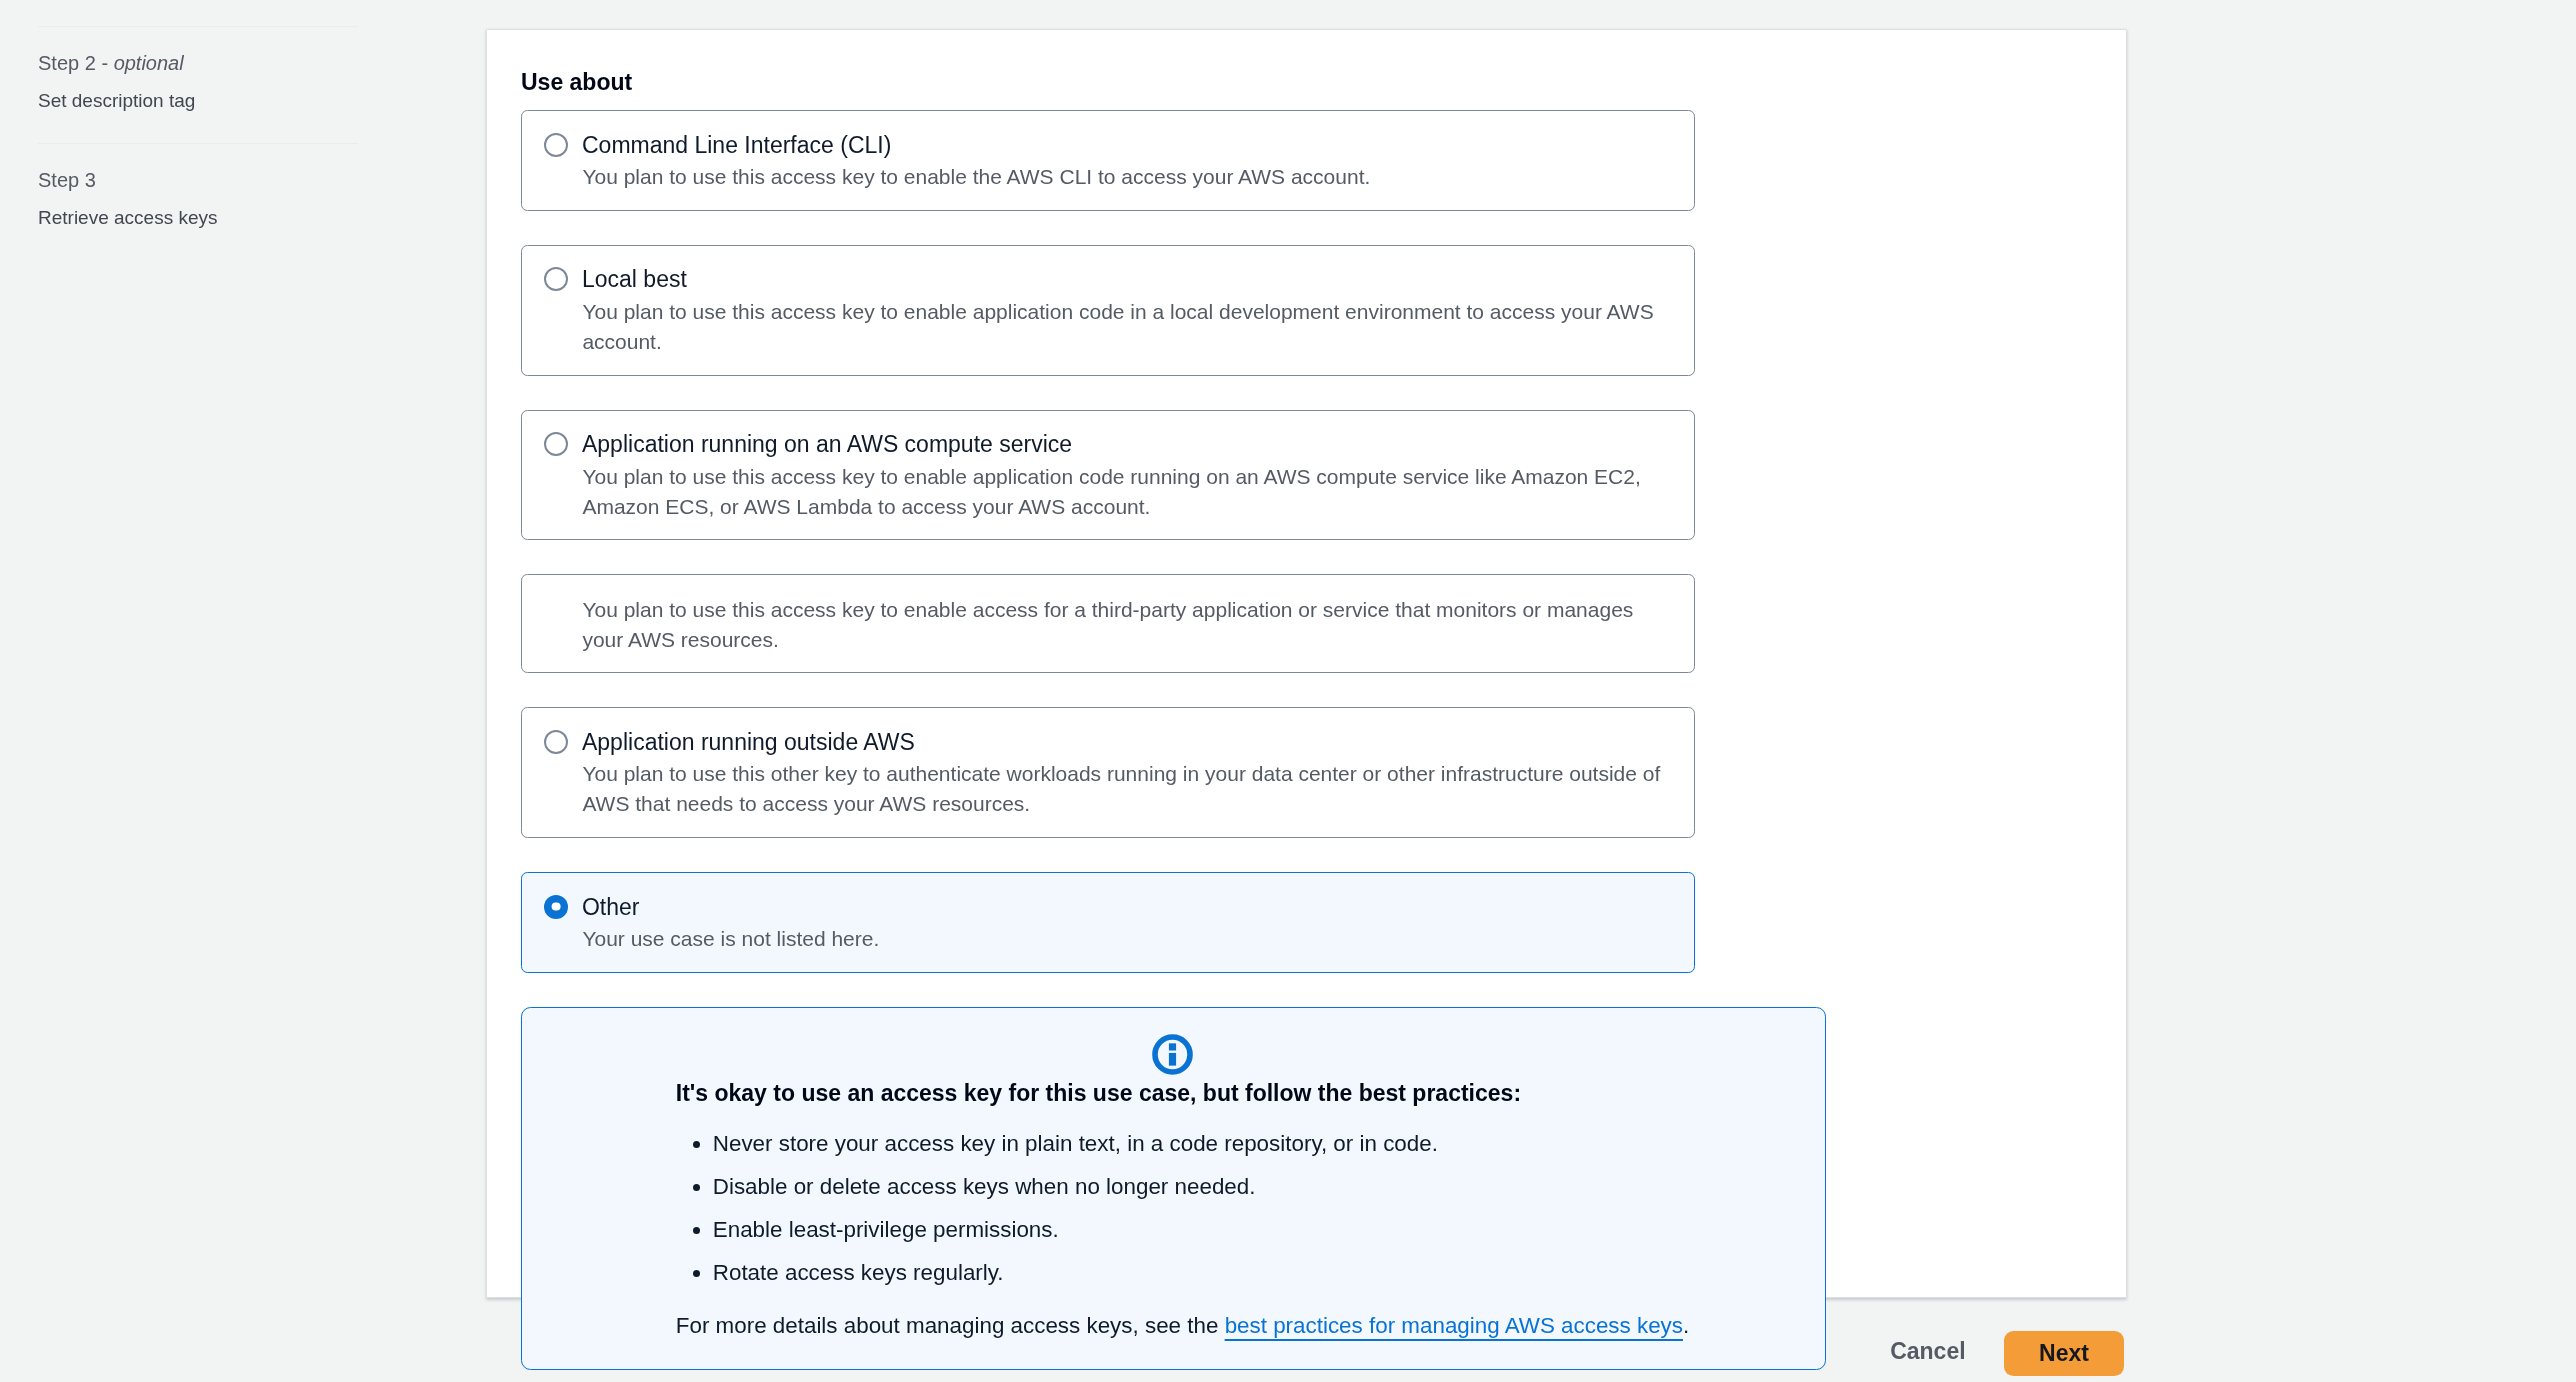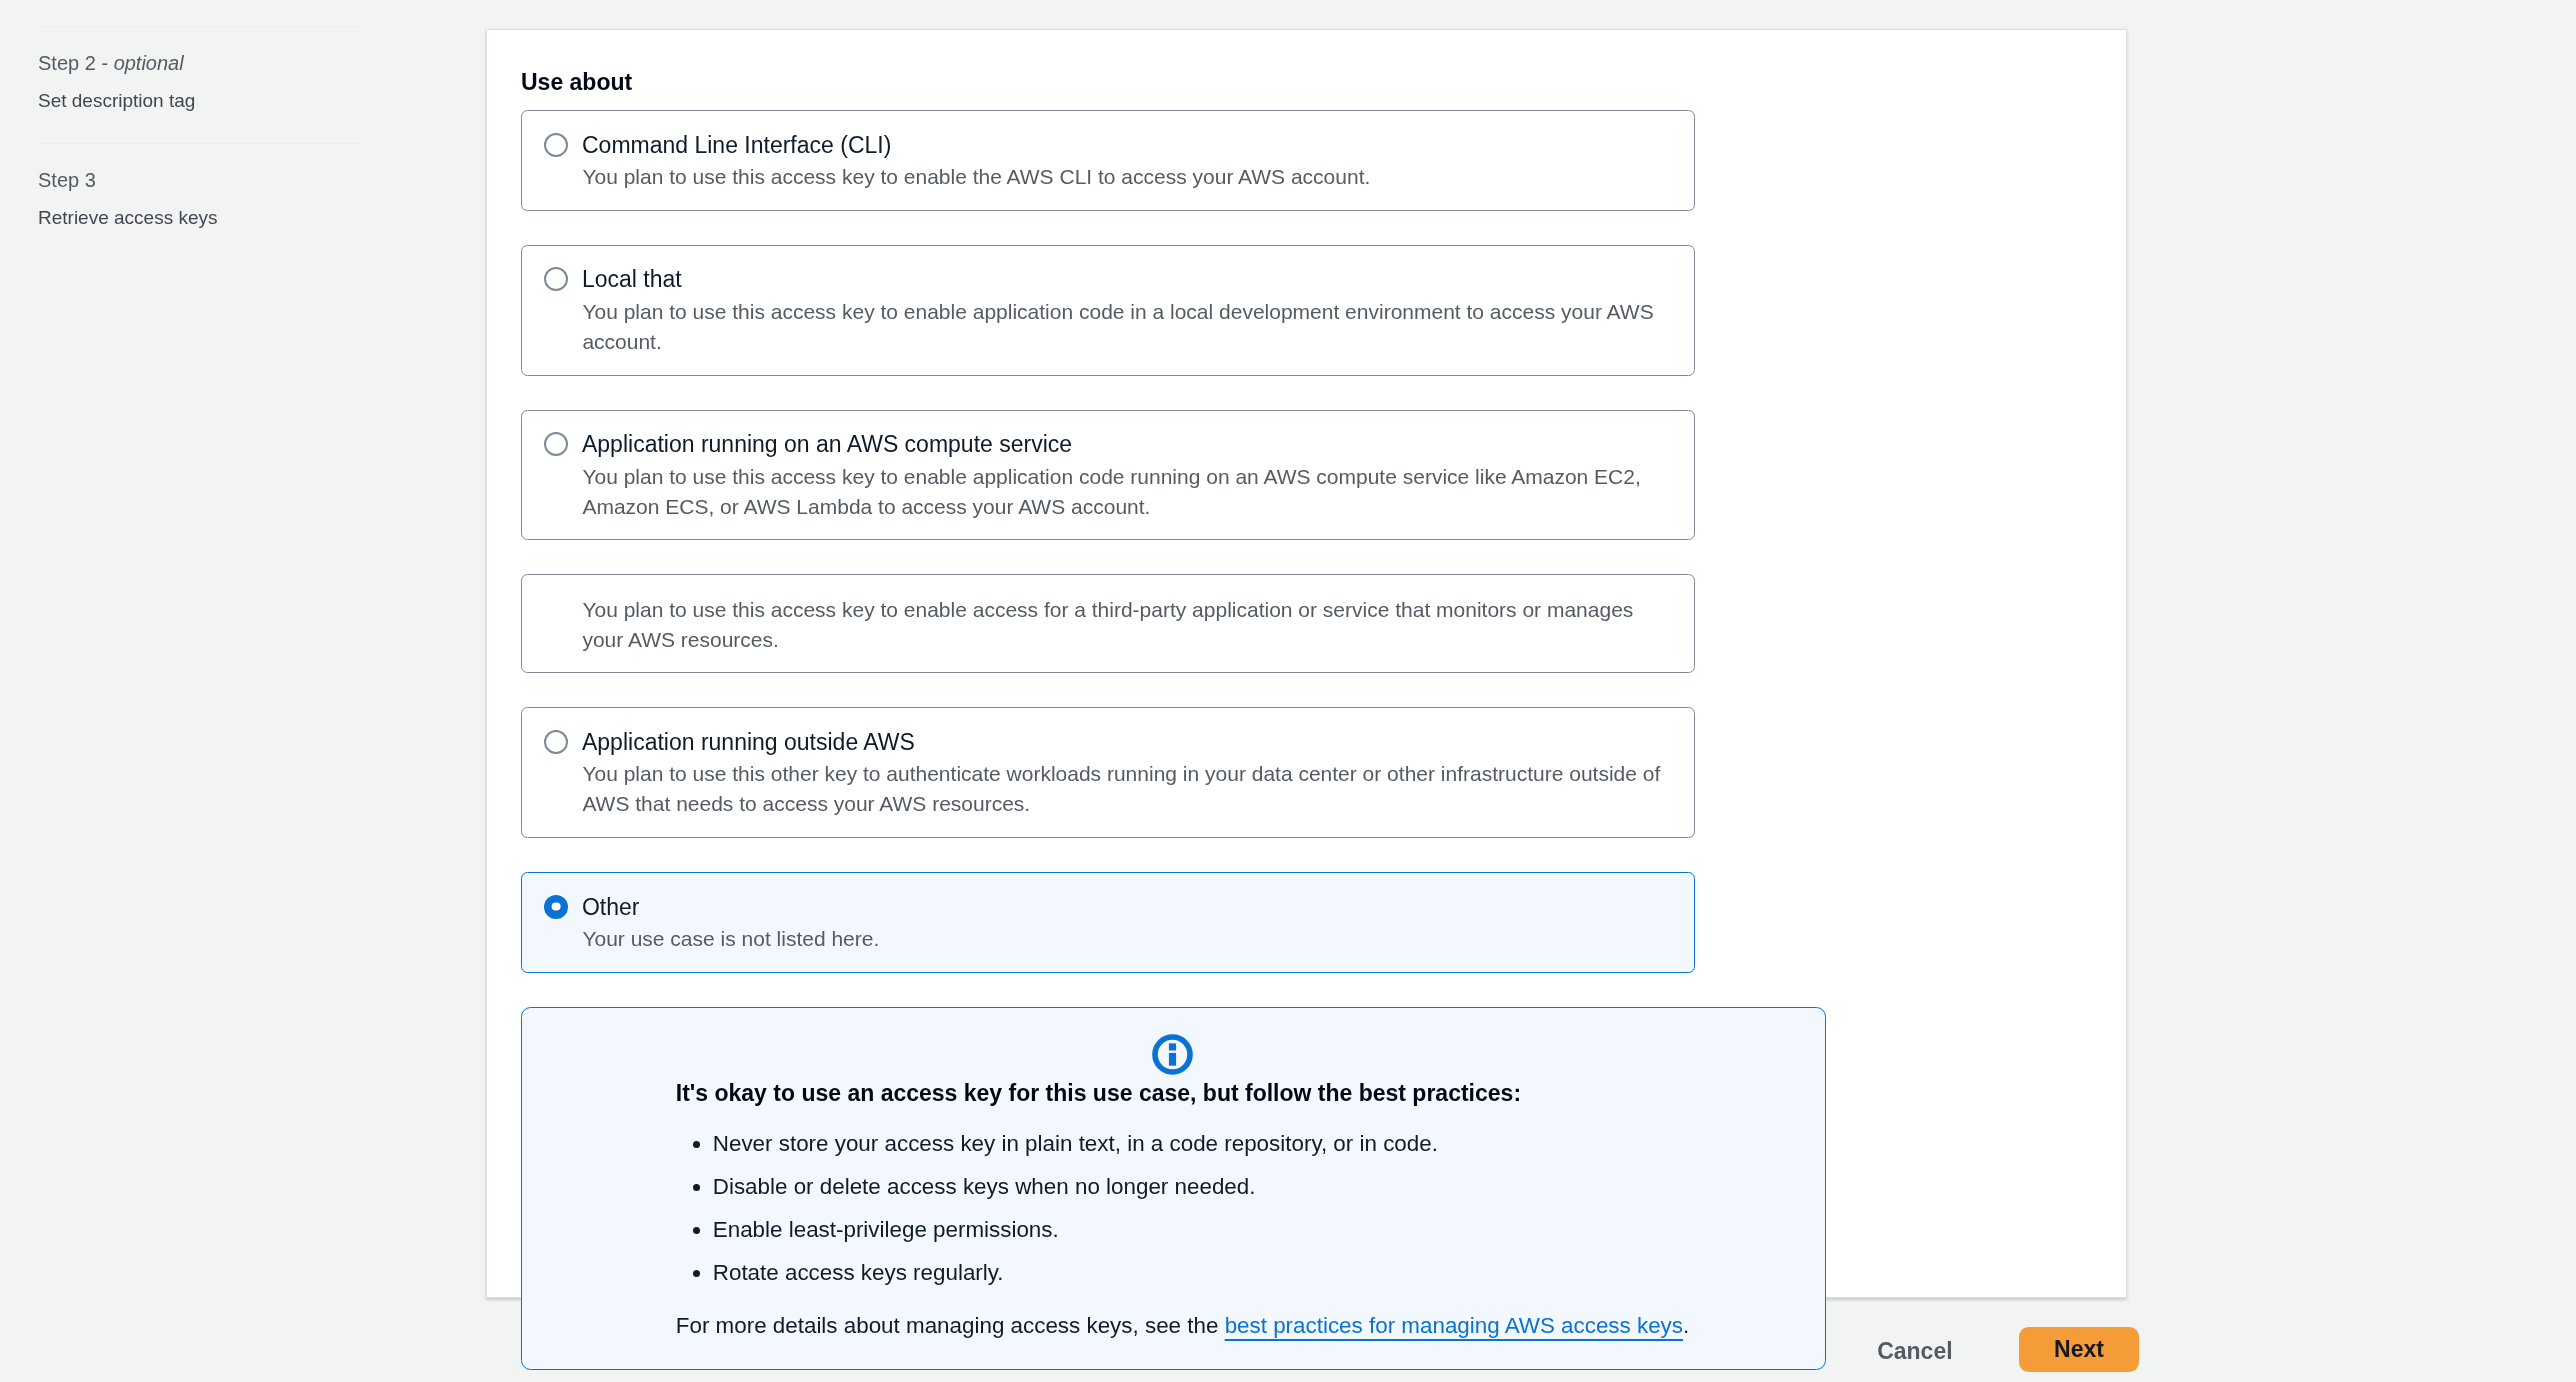--- a/index.html
+++ b/index.html
@@ -95,22 +95,22 @@
   }
   .alert-footer {
     margin-top: 21px; font-size: 22.4px; color: #0f1b2a; line-height: 32px;
   }
   .alert-footer a {
     color: #0972d3; text-underline-offset: 5.6px;
   }
 
   
   .actions {
-    position: absolute; top: 1327px; right: 437px;
-    display: flex; align-items: flex-start; gap: 28px;
+    position: absolute; top: 1327px; right: 452px;
+    display: flex; align-items: flex-end;
   }
   .btn-link {
     background: none; border: none;
     font-family: "Liberation Sans", sans-serif;
     font-size: 23px; font-weight: 700; color: #545b64;
     padding: 11.2px 16px; margin-right: 22.4px;
   }
   .btn-primary {
     border: none; border-radius: 9.6px;
     background: #f39c38;
@@ -150,21 +150,21 @@
       <div class="card-head">
         <span class="radio" data-interactable="true"></span>
         <span class="card-label" data-interactable="false">Command Line Interface (CLI)</span>
       </div>
       <div class="card-desc" data-interactable="false">You plan to use this access key to enable the AWS CLI to access your AWS account.</div>
     </div>
 
     <div class="card" data-interactable="true">
       <div class="card-head">
         <span class="radio" data-interactable="true"></span>
-        <span class="card-label" data-interactable="false">Local that</span>
+        <span class="card-label" data-interactable="false">Local best</span>
       </div>
       <div class="card-desc" data-interactable="false">You plan to use this access key to enable application code in a local development environment to access your AWS account.</div>
     </div>
 
     <div class="card" data-interactable="true">
       <div class="card-head">
         <span class="radio" data-interactable="true"></span>
         <span class="card-label" data-interactable="false">Application running on an AWS compute service</span>
       </div>
       <div class="card-desc" data-interactable="false">You plan to use this access key to enable application code running on an AWS compute service like Amazon EC2, Amazon ECS, or AWS Lambda to access your AWS account.</div>

